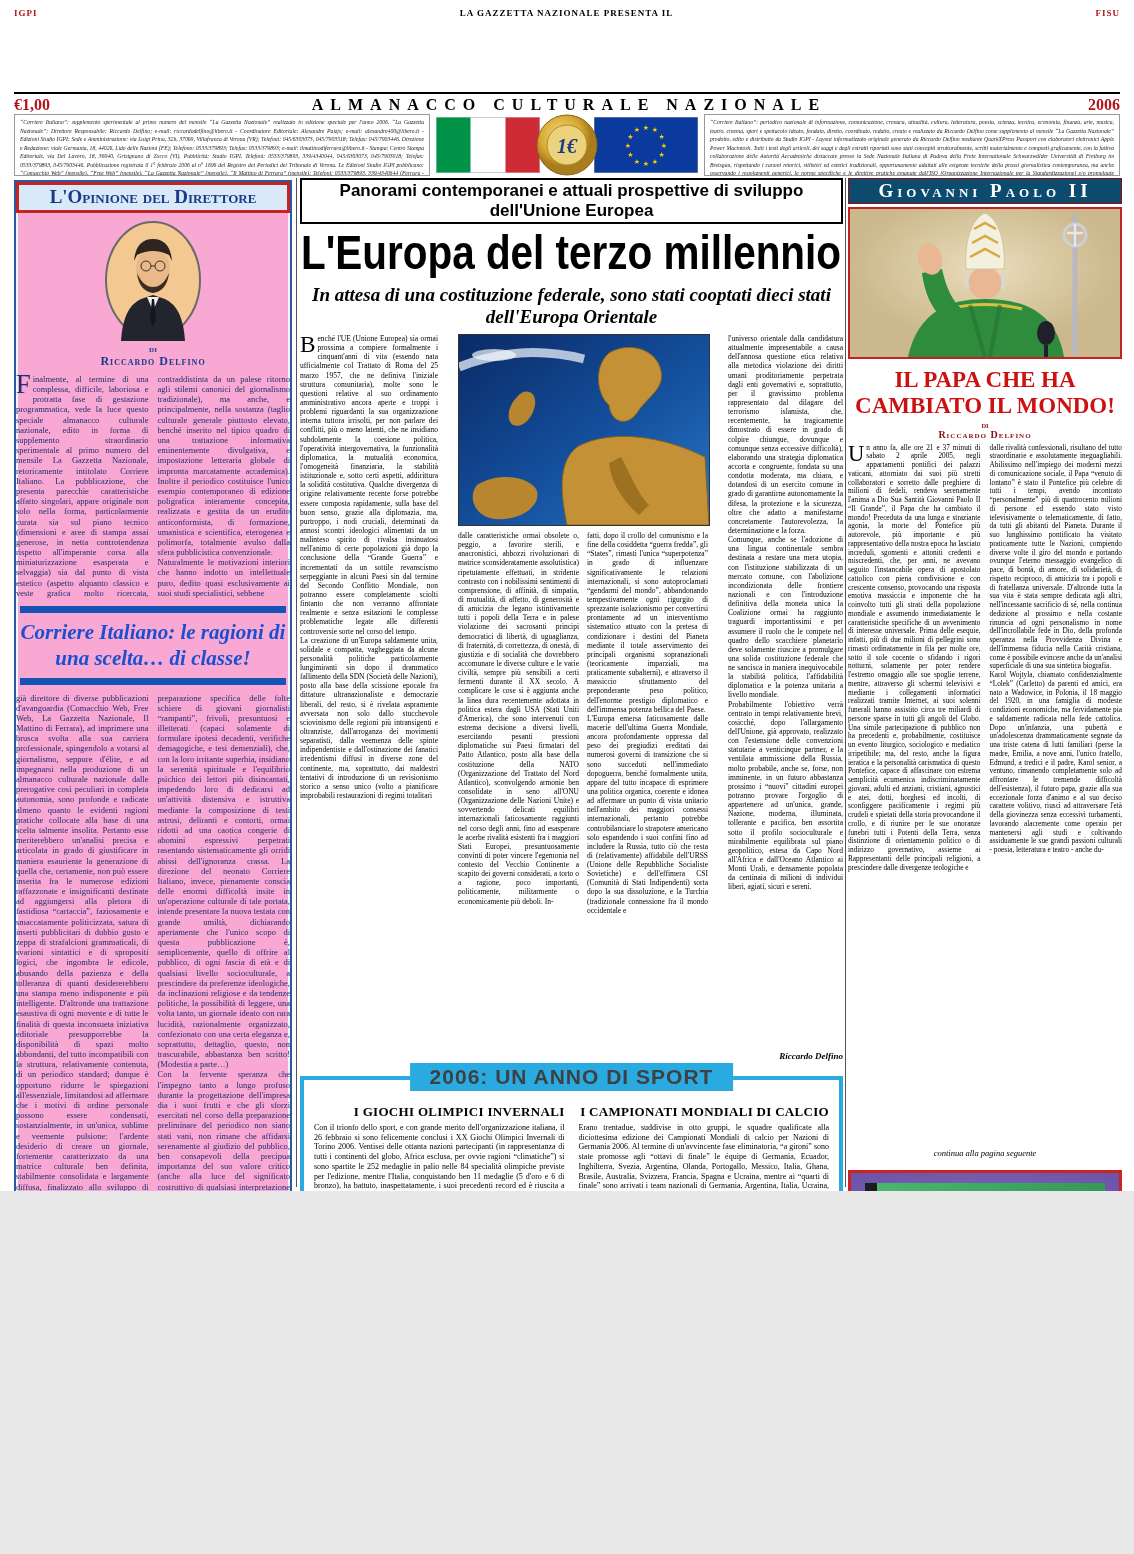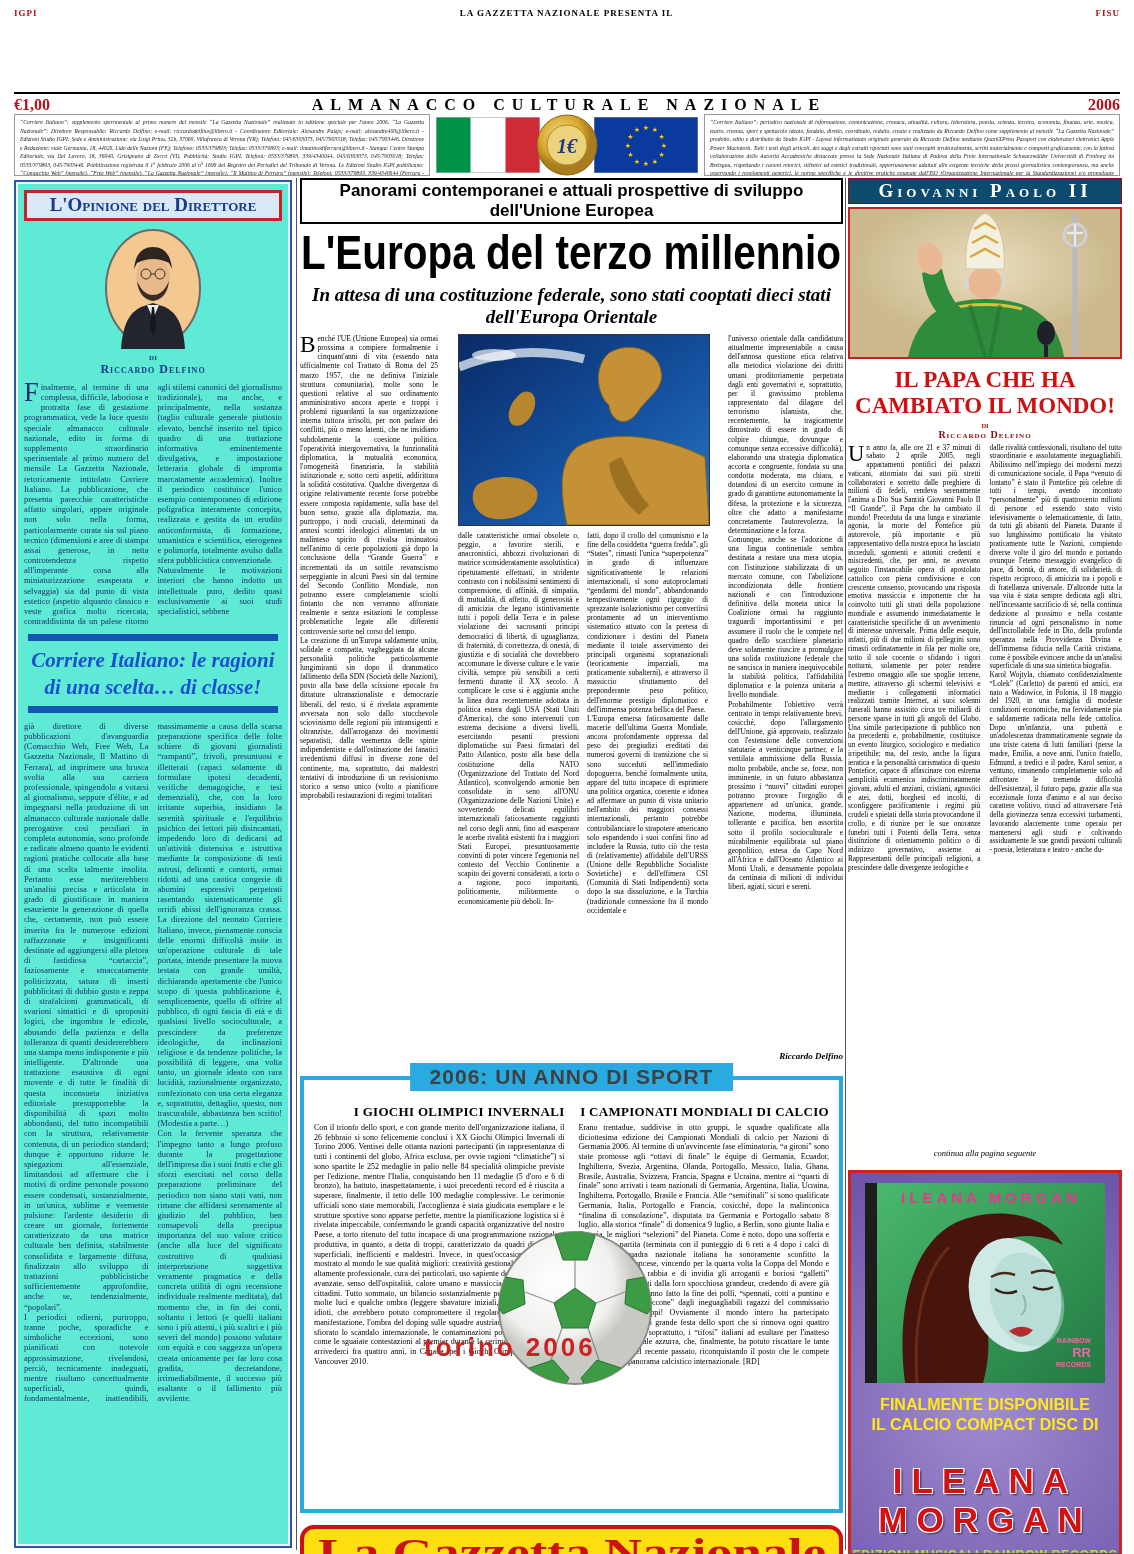--- a/index.html
+++ b/index.html
@@ -1,35 +1,35 @@
 <!DOCTYPE html>
 <html><head>
 <meta charset="utf-8">
 <style>
   html,body{margin:0;padding:0;background:#e8e8e8;}
-  .page{position:relative;width:1134px;height:1554px;background:#fff;margin:0 auto;
+  .page{position:relative;width:1134px;height:1191px;background:#fff;margin:0 auto;
         font-family:"Liberation Serif",serif;color:#000;overflow:hidden;}
   
   .mh-top{position:absolute;top:8px;left:14px;width:1106px;display:flex;justify-content:space-between;
           font-size:9px;font-weight:bold;letter-spacing:1px;}
   .mh-top .corner{color:#b5121b;}
   .mh-title-wrap{position:absolute;top:20px;left:14px;width:1106px;height:72px;}
   .mh-price-row{position:absolute;top:92px;left:14px;width:1106px;border-top:2px solid #000;
                 display:flex;justify-content:space-between;align-items:flex-start;padding-top:2px;}
   .mh-price,.mh-year{color:#b5121b;font-weight:bold;font-size:16px;}
   .mh-sub{font-weight:bold;font-size:16px;letter-spacing:7px;}
   .mh-colrow{position:absolute;top:114px;left:14px;width:1106px;height:62px;display:flex;gap:6px;}
   .colophon{width:404px;border:1px solid #999;padding:3px 5px;font-size:5.7px;line-height:1.5;
             font-style:italic;text-align:justify;color:#222;overflow:hidden;}
   .mh-flags{flex:1;display:flex;align-items:center;justify-content:center;gap:4px;}
   
   .vsep{position:absolute;top:178px;bottom:4px;width:1px;background:#555;}
   
-  .opinion{position:absolute;left:14px;top:180px;width:278px;height:1368px;background:#5eead4;
-           border:2px solid #2d57a5;box-shadow:inset 0 0 0 2px #eef5fc;padding:8px;box-sizing:border-box;
+  .opinion{position:absolute;left:14px;top:180px;width:278px;height:1368px;background:#f9a8d4;
+           border:2px solid #2d57a5;box-shadow:inset 0 0 0 2px #eef5fc;box-sizing:border-box;
            overflow:hidden;}
   .op-header{border:3px solid #c22525;background:#d9e9f8;color:#173a8a;font-weight:bold;font-size:19px;
              text-align:center;font-variant:small-caps;padding:1px 0 2px;}
   .op-photo{text-align:center;margin:6px 0 2px;}
   .op-byline{text-align:center;color:#173a8a;line-height:1.1;margin-bottom:6px;}
   .op-byline .di{font-size:7px;font-weight:bold;}
   .op-byline .name{font-size:12px;font-weight:bold;font-variant:small-caps;letter-spacing:1px;}
   .op-text{columns:2;column-gap:9px;font-size:8.5px;line-height:1.2;text-align:justify;color:#1c2f6e;
            height:1140px;overflow:hidden;}
   .pre{white-space:pre-line;}

